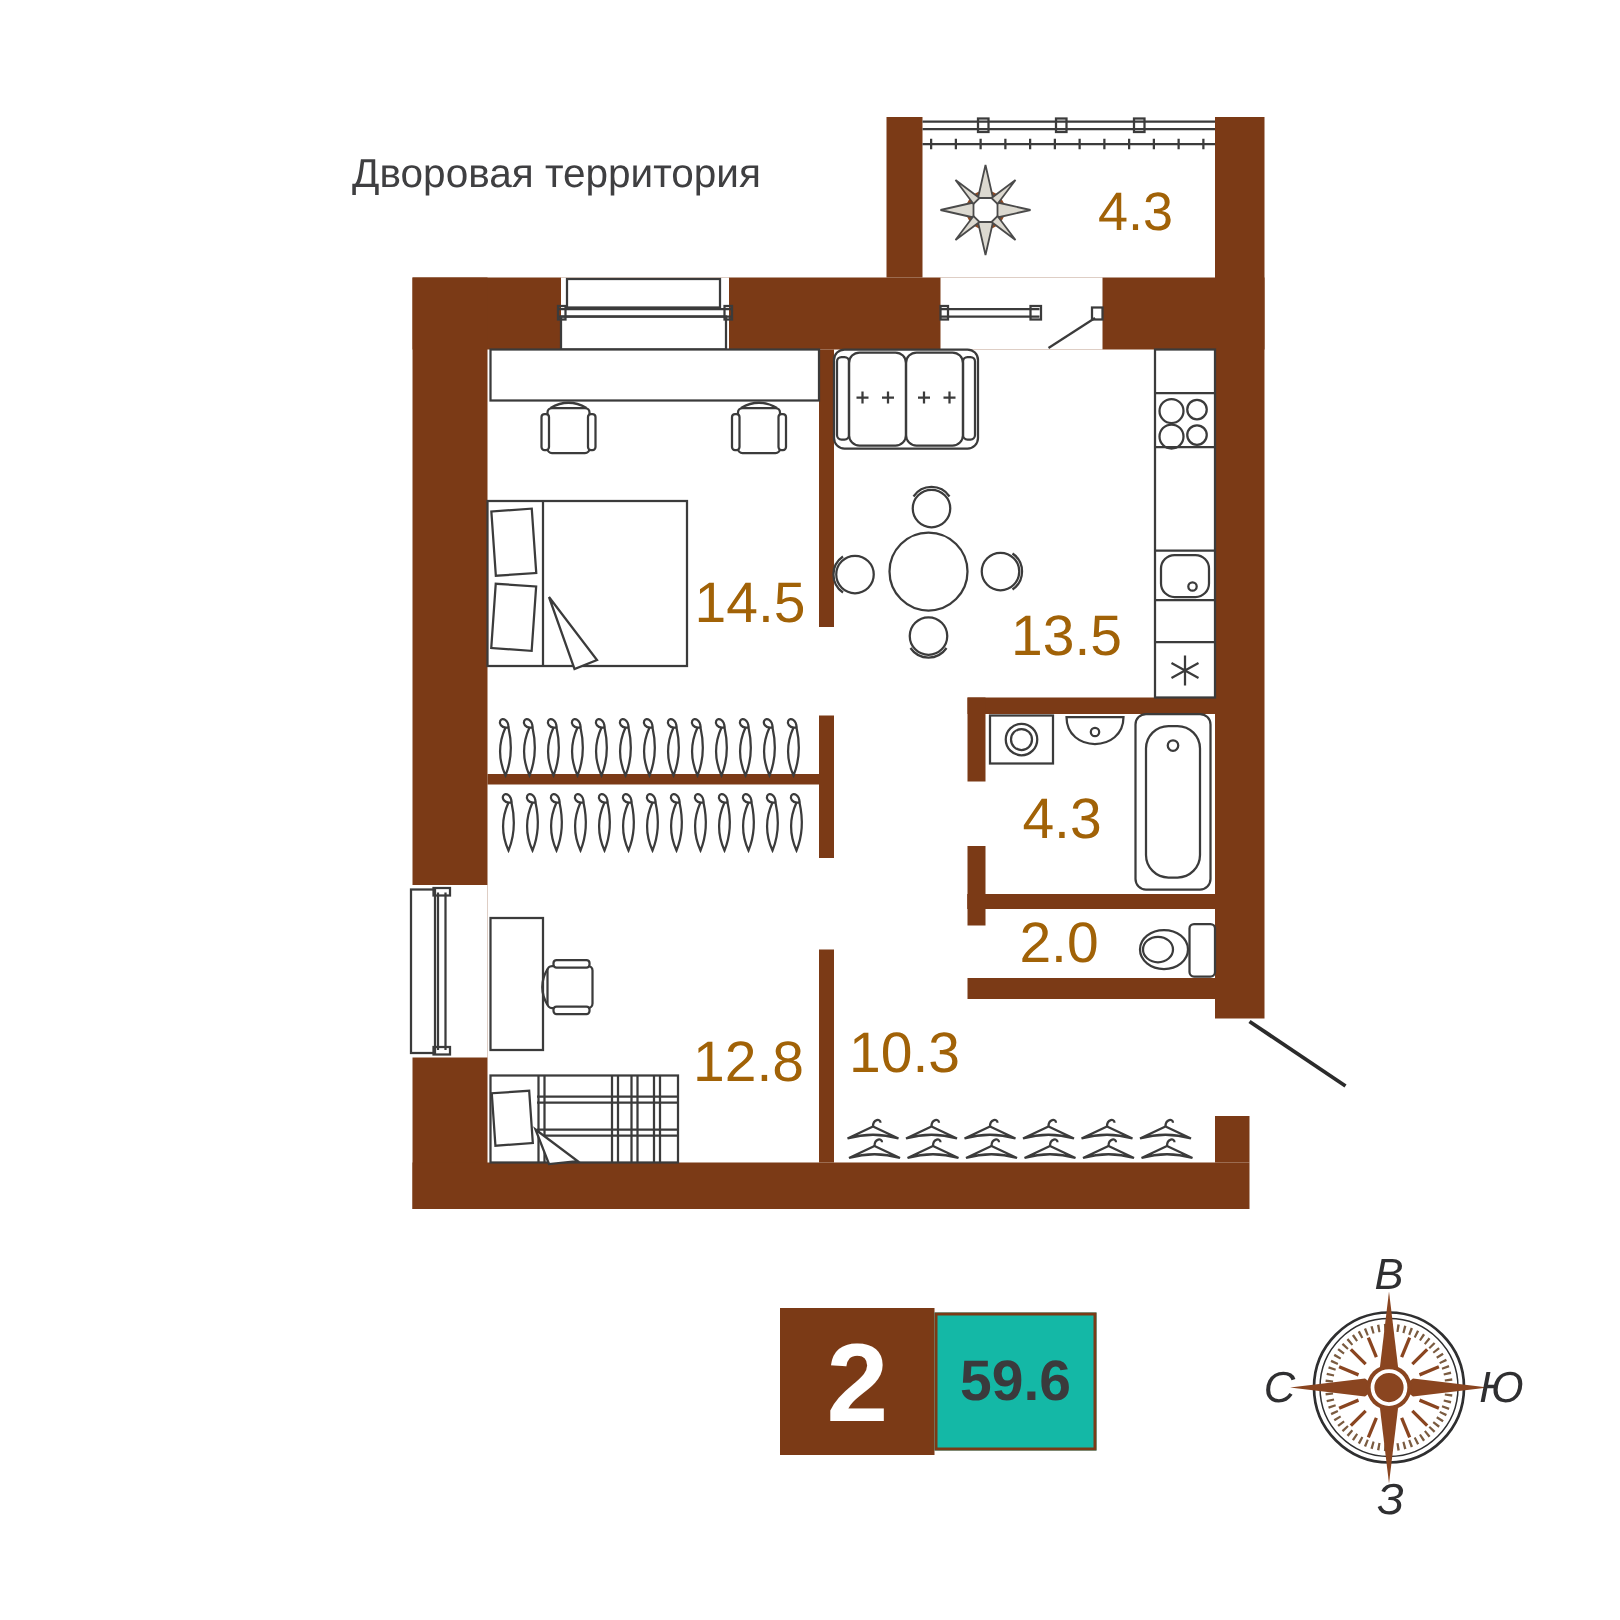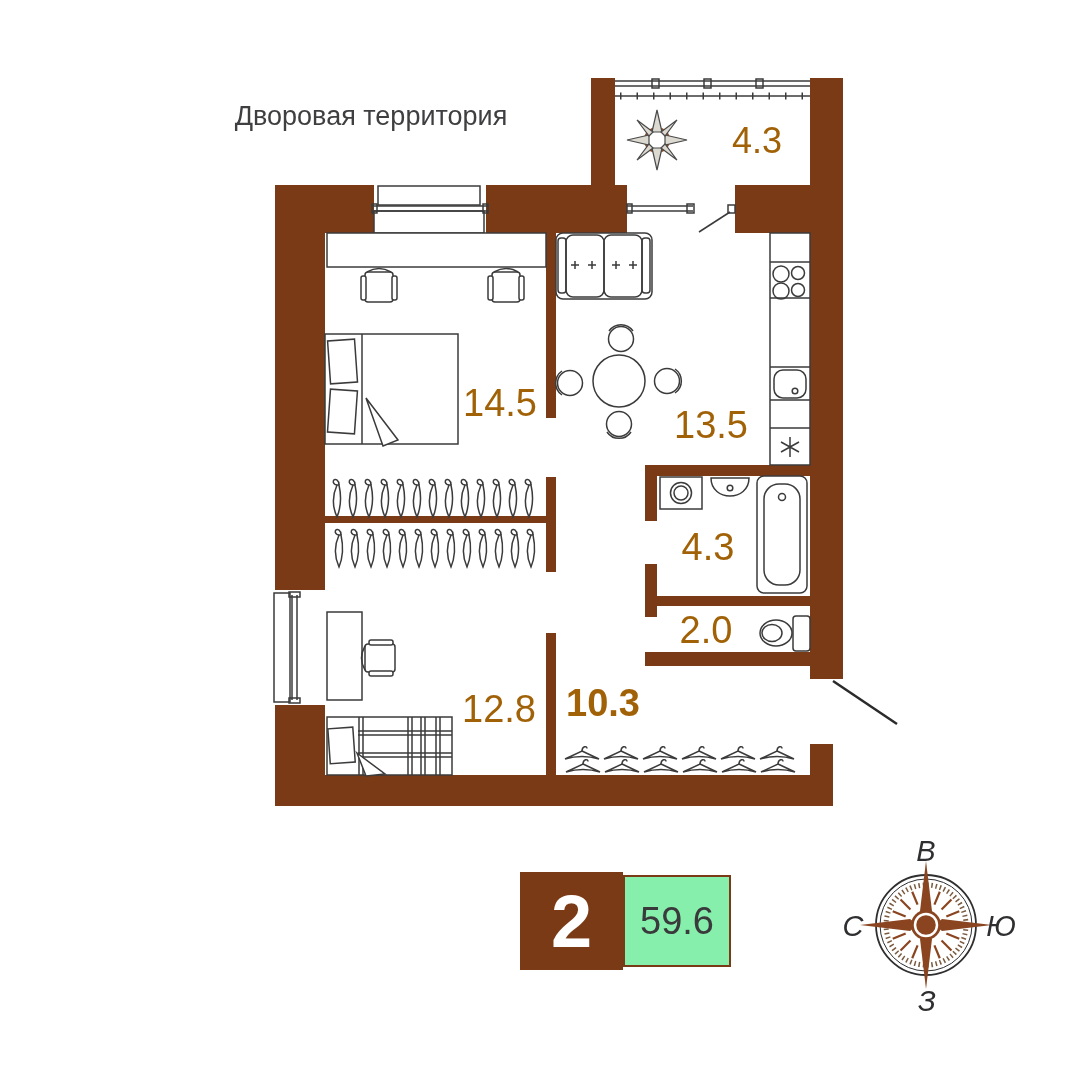--- a/index.html
+++ b/index.html
@@ -12,23 +12,23 @@
               font-size:38px;white-space:nowrap;}
   .area-label.small{font-size:36px;}
   
   .brand{position:absolute;left:70px;top:891px;width:372px;text-align:center;color:#3b3b3d;}
   .brand-name{font-size:50px;font-weight:700;letter-spacing:4px;line-height:1.05;}
   .brand-tagline{font-size:19px;margin-top:4px;letter-spacing:0.3px;}
   
   .badge-rooms{position:absolute;left:520px;top:872px;width:103px;height:98px;background:#7b3a16;
                display:flex;align-items:center;justify-content:center;color:#ffffff;
                font-size:74px;font-weight:700;}
-  .badge-area{position:absolute;left:623px;top:875px;width:108px;height:92px;background:#86efac;
+  .badge-area{position:absolute;left:623px;top:875px;width:108px;height:92px;background:#14b8a6;
               border:2px solid #7b3a16;box-sizing:border-box;display:flex;align-items:center;
-              justify-content:center;color:#3a3a3c;font-size:38px;font-weight:400;}
+              justify-content:center;color:#3a3a3c;font-size:38px;font-weight:700;}
   
   .compass-svg{position:absolute;left:846px;top:845px;}
   .compass-letter{position:absolute;transform:translate(-50%,-50%);font-size:29px;
                   font-style:italic;color:#2f2f31;}
   
   .ln{fill:none;stroke:#3b3b3b;stroke-width:1.5;}
   .f{fill:#ffffff;stroke:#3b3b3b;stroke-width:1.5;}
 </style>
 </head>
 <body>
@@ -267,21 +267,21 @@
       </g>
     </g>
   </svg>
 
   <div class="area-label small" style="left:757px;top:141px;">4.3</div>
   <div class="area-label" style="left:500px;top:403px;">14.5</div>
   <div class="area-label" style="left:711px;top:425px;">13.5</div>
   <div class="area-label" style="left:708px;top:547px;">4.3</div>
   <div class="area-label" style="left:706px;top:630px;">2.0</div>
   <div class="area-label" style="left:499px;top:709px;">12.8</div>
-  <div class="area-label" style="left:603px;top:703px;font-weight:bold;">10.3</div>
+  <div class="area-label" style="left:603px;top:703px;">10.3</div>
 
 
   <div class="badge-rooms">2</div>
   <div class="badge-area">59.6</div>
 
   <svg class="compass-svg" width="160" height="160" viewBox="0 0 160 160">
     <circle cx="80" cy="80" r="50" fill="none" stroke="#2f2f30" stroke-width="1.8"></circle>
     <circle cx="80" cy="80" r="46" fill="none" stroke="#2f2f30" stroke-width="1"></circle>
     <circle cx="80" cy="80" r="40" fill="none" stroke="#7a5b40" stroke-width="5" stroke-dasharray="1.5 2.8"></circle>
     <g stroke="#8a4520" stroke-width="2.2">

